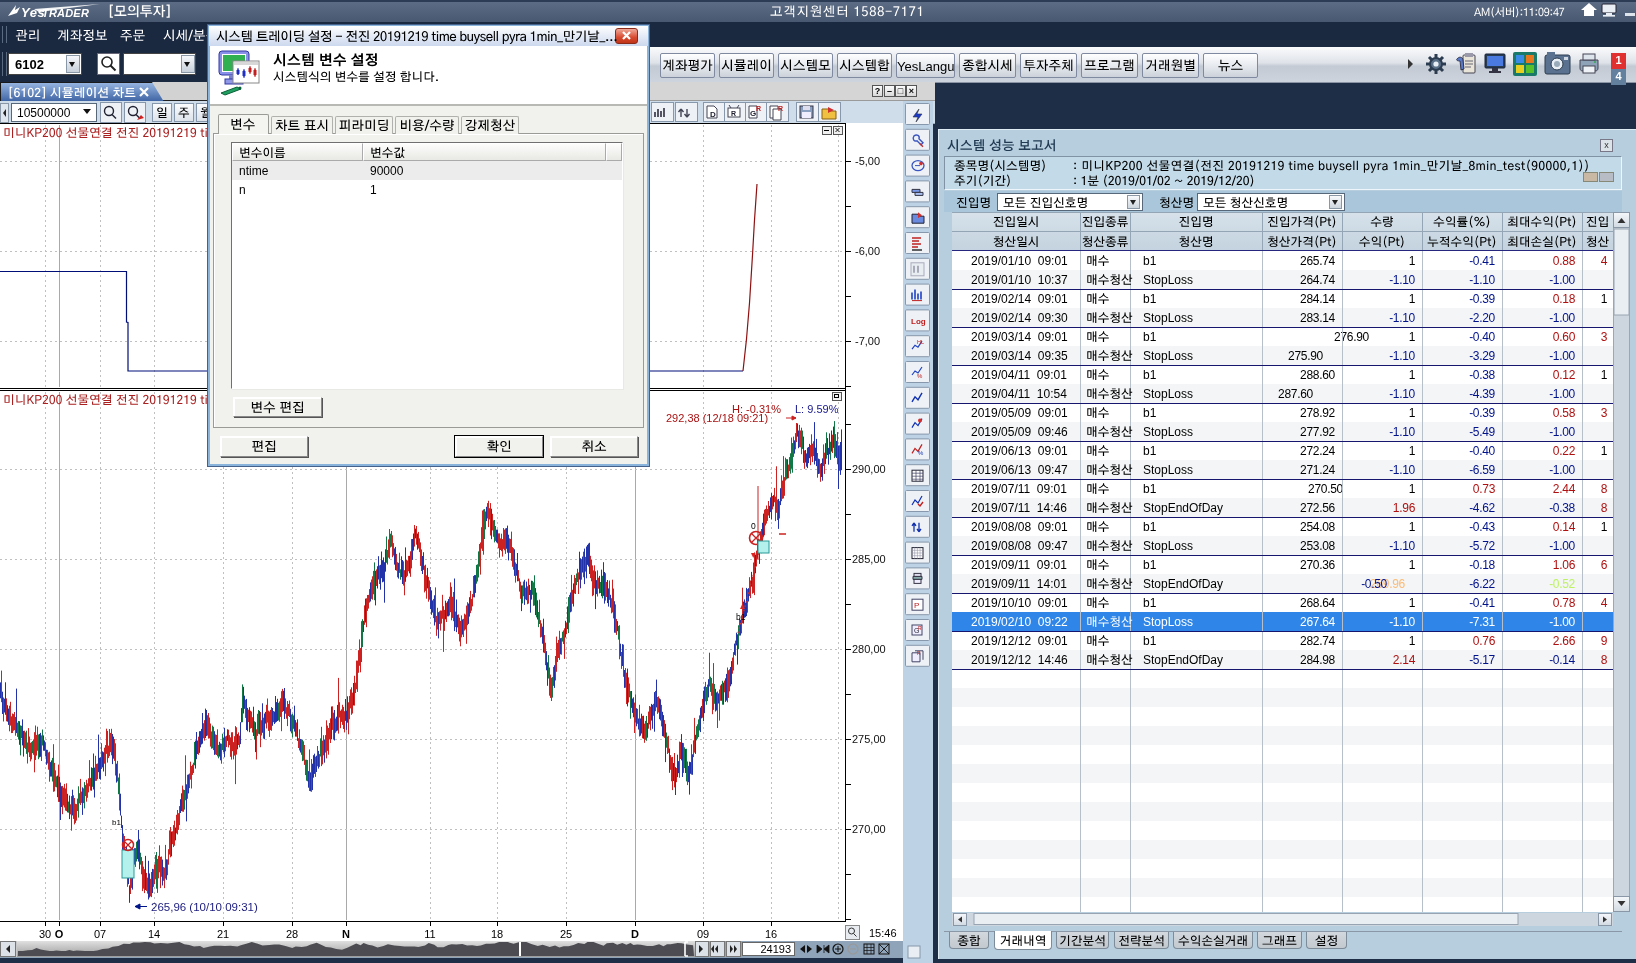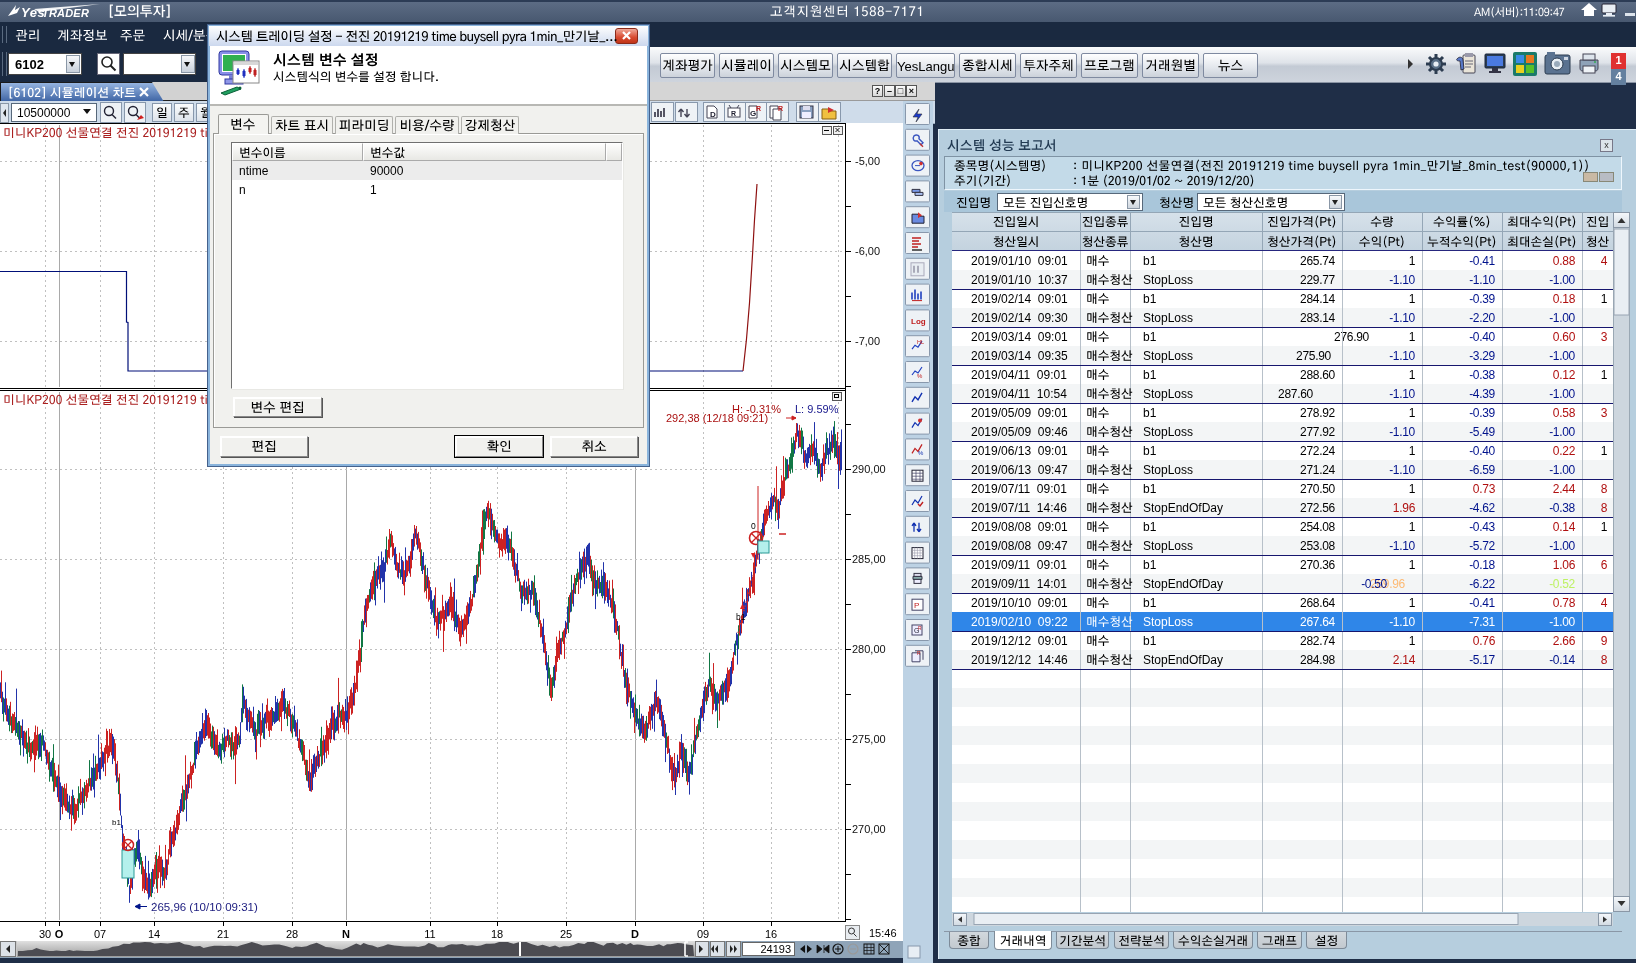--- a/index.html
+++ b/index.html
@@ -446,21 +446,21 @@
 <div class="ct" style="left:971px;top:254px;color:#000">2019/01/10  09:01</div>
 <div class="ct" style="left:1143px;top:254px;color:#000">b1</div>
 <div class="ctr" style="left:1262px;width:73px;top:254px;color:#000">265.74</div>
 <div class="ctr" style="left:1342px;width:73px;top:254px;color:#000">1</div>
 <div class="ctr" style="left:1422px;width:73px;top:254px;color:#00128c">-0.41</div>
 <div class="ctr" style="left:1502px;width:73px;top:254px;color:#b01010">0.88</div>
 <div class="ctr" style="left:1582px;width:25px;top:254px;color:#b01010">4</div>
 <div style="position:absolute;left:952px;top:270px;width:661px;height:19px;background:#f3f5f6"></div>
 <div class="ct" style="left:971px;top:273px;color:#000">2019/01/10  10:37</div>
 <div class="ct" style="left:1143px;top:273px;color:#000">StopLoss</div>
-<div class="ctr" style="left:1262px;width:73px;top:273px;color:#000">229.77</div>
+<div class="ctr" style="left:1262px;width:73px;top:273px;color:#000">264.74</div>
 <div class="ctr" style="left:1342px;width:73px;top:273px;color:#00128c">-1.10</div>
 <div class="ctr" style="left:1422px;width:73px;top:273px;color:#00128c">-1.10</div>
 <div class="ctr" style="left:1502px;width:73px;top:273px;color:#00128c">-1.00</div>
 <div style="position:absolute;left:952px;top:289px;width:661px;height:19px;background:#fff"></div>
 <div class="ct" style="left:971px;top:292px;color:#000">2019/02/14  09:01</div>
 <div class="ct" style="left:1143px;top:292px;color:#000">b1</div>
 <div class="ctr" style="left:1262px;width:73px;top:292px;color:#000">284.14</div>
 <div class="ctr" style="left:1342px;width:73px;top:292px;color:#000">1</div>
 <div class="ctr" style="left:1422px;width:73px;top:292px;color:#00128c">-0.39</div>
 <div class="ctr" style="left:1502px;width:73px;top:292px;color:#b01010">0.18</div>
@@ -476,21 +476,21 @@
 <div class="ct" style="left:971px;top:330px;color:#000">2019/03/14  09:01</div>
 <div class="ct" style="left:1143px;top:330px;color:#000">b1</div>
 <div class="ctr" style="left:1296px;width:73px;top:330px;color:#000">276.90</div>
 <div class="ctr" style="left:1342px;width:73px;top:330px;color:#000">1</div>
 <div class="ctr" style="left:1422px;width:73px;top:330px;color:#00128c">-0.40</div>
 <div class="ctr" style="left:1502px;width:73px;top:330px;color:#b01010">0.60</div>
 <div class="ctr" style="left:1582px;width:25px;top:330px;color:#b01010">3</div>
 <div style="position:absolute;left:952px;top:346px;width:661px;height:19px;background:#f3f5f6"></div>
 <div class="ct" style="left:971px;top:349px;color:#000">2019/03/14  09:35</div>
 <div class="ct" style="left:1143px;top:349px;color:#000">StopLoss</div>
-<div class="ctr" style="left:1262px;width:69px;top:349px;color:#000">275.90</div>
+<div class="ctr" style="left:1262px;width:61px;top:349px;color:#000">275.90</div>
 <div class="ctr" style="left:1342px;width:73px;top:349px;color:#00128c">-1.10</div>
 <div class="ctr" style="left:1422px;width:73px;top:349px;color:#00128c">-3.29</div>
 <div class="ctr" style="left:1502px;width:73px;top:349px;color:#00128c">-1.00</div>
 <div style="position:absolute;left:952px;top:365px;width:661px;height:19px;background:#fff"></div>
 <div class="ct" style="left:971px;top:368px;color:#000">2019/04/11  09:01</div>
 <div class="ct" style="left:1143px;top:368px;color:#000">b1</div>
 <div class="ctr" style="left:1262px;width:73px;top:368px;color:#000">288.60</div>
 <div class="ctr" style="left:1342px;width:73px;top:368px;color:#000">1</div>
 <div class="ctr" style="left:1422px;width:73px;top:368px;color:#00128c">-0.38</div>
 <div class="ctr" style="left:1502px;width:73px;top:368px;color:#b01010">0.12</div>
@@ -528,21 +528,21 @@
 <div style="position:absolute;left:952px;top:460px;width:661px;height:19px;background:#f3f5f6"></div>
 <div class="ct" style="left:971px;top:463px;color:#000">2019/06/13  09:47</div>
 <div class="ct" style="left:1143px;top:463px;color:#000">StopLoss</div>
 <div class="ctr" style="left:1262px;width:73px;top:463px;color:#000">271.24</div>
 <div class="ctr" style="left:1342px;width:73px;top:463px;color:#00128c">-1.10</div>
 <div class="ctr" style="left:1422px;width:73px;top:463px;color:#00128c">-6.59</div>
 <div class="ctr" style="left:1502px;width:73px;top:463px;color:#00128c">-1.00</div>
 <div style="position:absolute;left:952px;top:479px;width:661px;height:19px;background:#fff"></div>
 <div class="ct" style="left:971px;top:482px;color:#000">2019/07/11  09:01</div>
 <div class="ct" style="left:1143px;top:482px;color:#000">b1</div>
-<div class="ctr" style="left:1262px;width:73px;top:482px;color:#000">270.50</div>
+<div class="ctr" style="left:1262px;width:81px;top:482px;color:#000">270.50</div>
 <div class="ctr" style="left:1342px;width:73px;top:482px;color:#000">1</div>
 <div class="ctr" style="left:1422px;width:73px;top:482px;color:#b01010">0.73</div>
 <div class="ctr" style="left:1502px;width:73px;top:482px;color:#b01010">2.44</div>
 <div class="ctr" style="left:1582px;width:25px;top:482px;color:#b01010">8</div>
 <div style="position:absolute;left:952px;top:498px;width:661px;height:19px;background:#f3f5f6"></div>
 <div class="ct" style="left:971px;top:501px;color:#000">2019/07/11  14:46</div>
 <div class="ct" style="left:1143px;top:501px;color:#000">StopEndOfDay</div>
 <div class="ctr" style="left:1262px;width:73px;top:501px;color:#000">272.56</div>
 <div class="ctr" style="left:1342px;width:73px;top:501px;color:#b01010">1.96</div>
 <div class="ctr" style="left:1422px;width:73px;top:501px;color:#00128c">-4.62</div>

